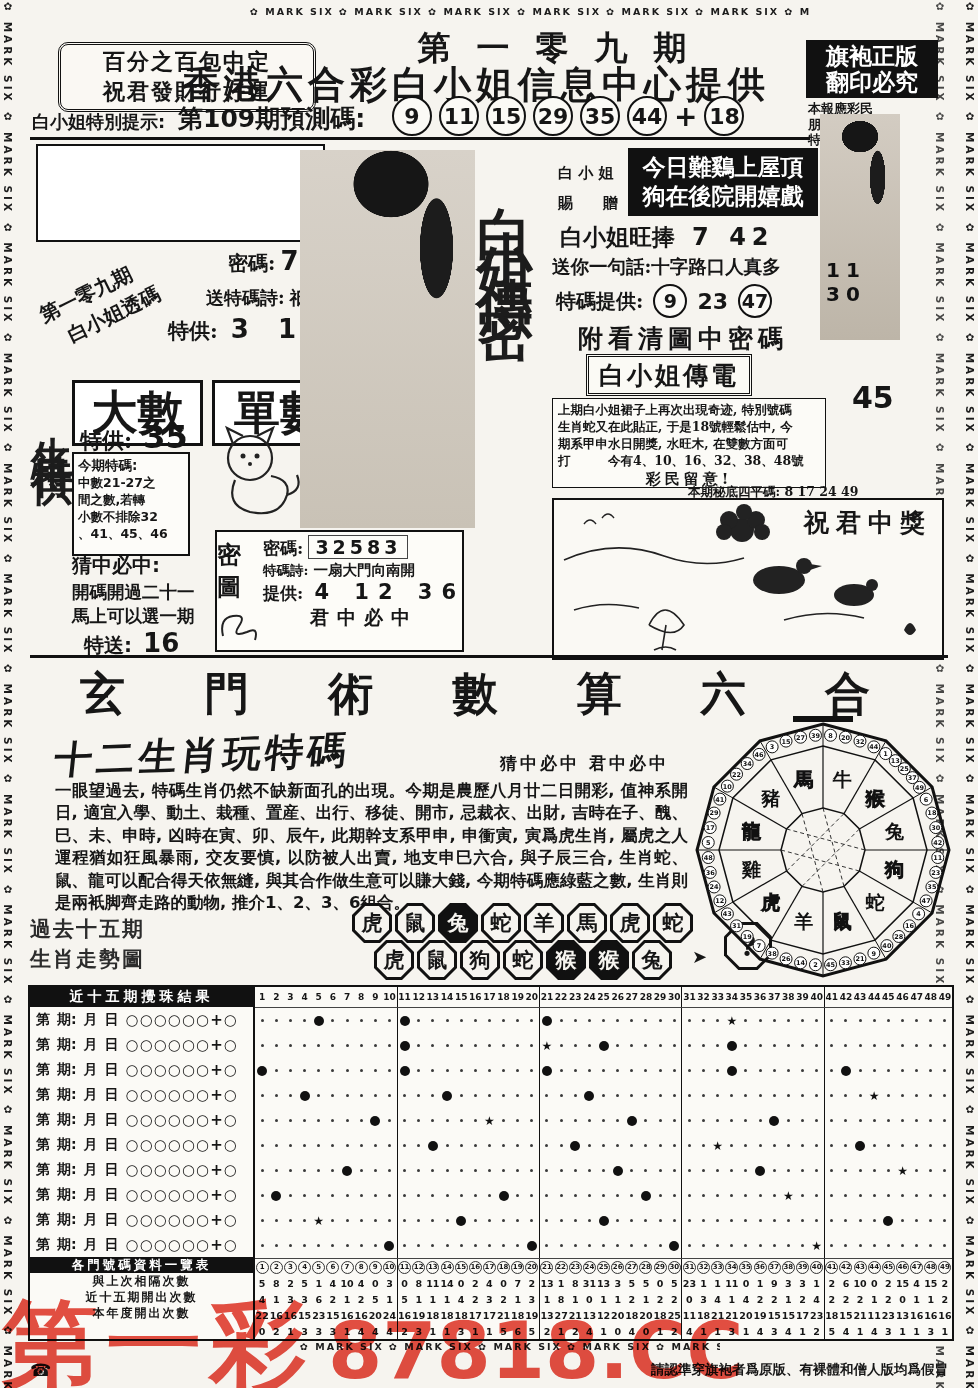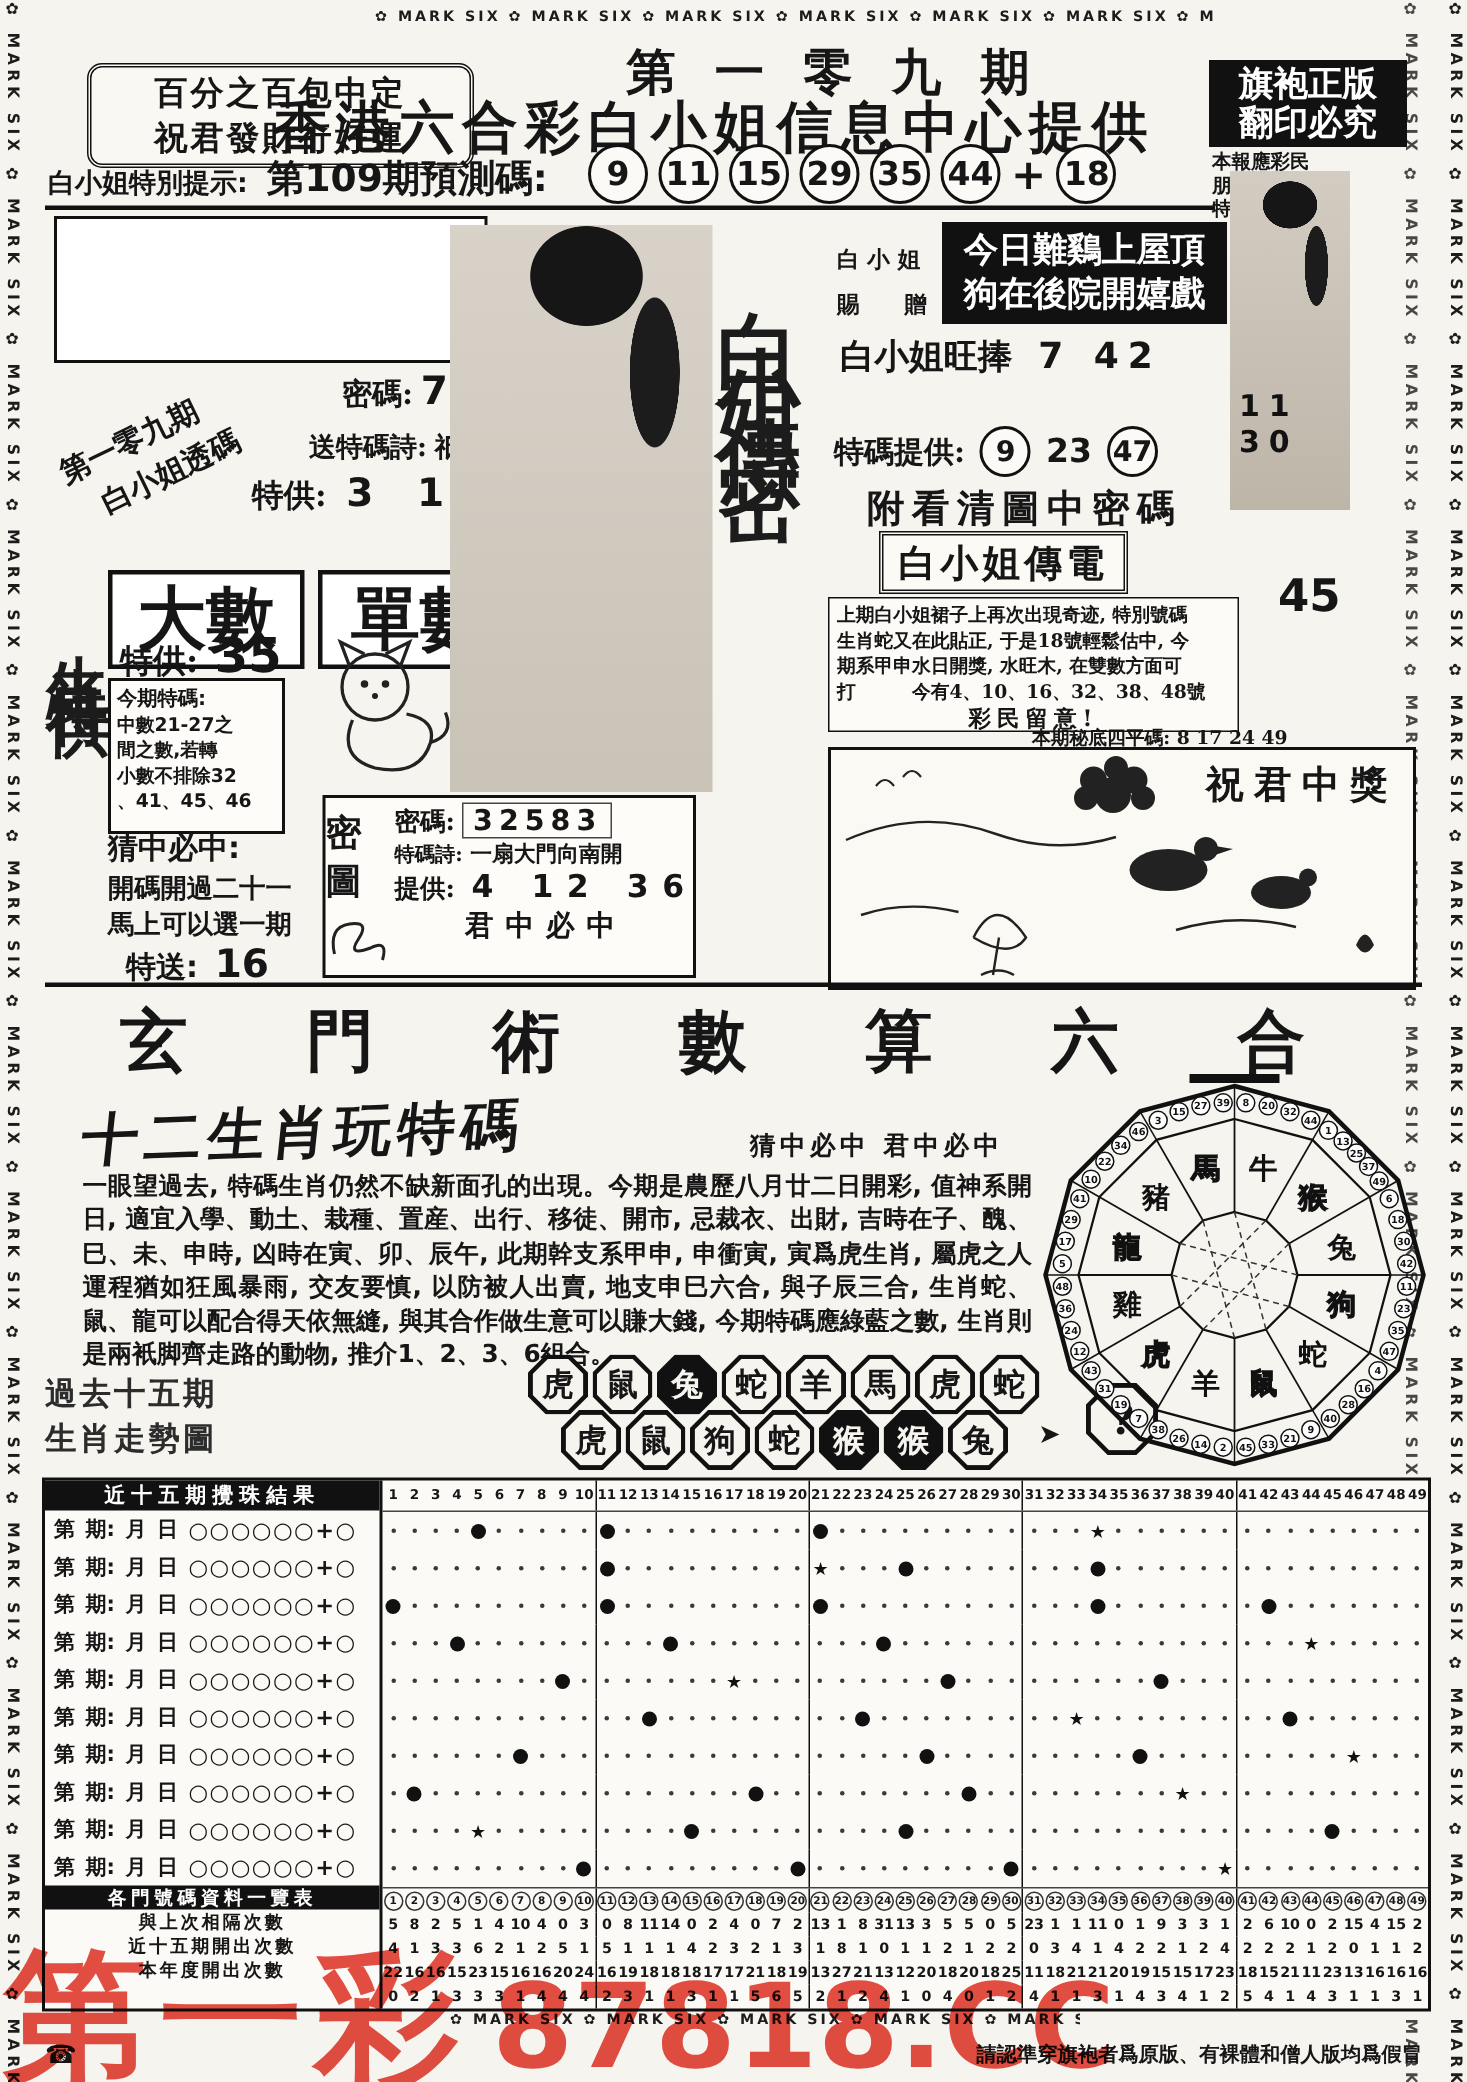--- a/index.html
+++ b/index.html
@@ -143,21 +143,21 @@
                   linear-gradient(#d8d2c9,#c9c2b6);"></div>
   <div class="abs serif b vstrip" style="left:468px;top:162px;height:490px;font-size:56px;letter-spacing:24px;">白小姐傳密</div>
 
   <div class="abs" style="left:215px;top:530px;width:245px;height:118px;border:2.5px solid #111;background:#fdfcf8;display:flex;">
     <div style="width:68px;display:flex;flex-direction:column;align-items:center;justify-content:space-around;padding:4px 0;">
       <div class="serif b" style="font-size:24px;letter-spacing:4px;">密圖</div>
       <svg width="44" height="36" viewBox="0 0 44 36">
         <path d="M6 28 Q2 10 16 8 Q30 6 22 18 Q14 30 30 24 Q42 18 38 32" fill="none" stroke="#222" stroke-width="2"></path>
       </svg>
     </div>
-    <div style="flex:1;padding:20px 2px;display:flex;flex-direction:column;justify-content:flex-end;">
+    <div style="flex:1;padding:4px 2px;display:flex;flex-direction:column;justify-content:flex-start;">
       <div style="white-space:nowrap;">
         <span class="serif b" style="font-size:17px;">密碼:</span>
         <span class="b" style="font-size:19px;border:1px solid #444;padding:0 6px;letter-spacing:4px;">32583</span>
       </div>
       <div style="white-space:nowrap;">
         <span class="serif b" style="font-size:13.5px;">特碼詩:</span>
         <span class="serif b" style="font-size:14.5px;">一扇大門向南開</span>
       </div>
       <div style="white-space:nowrap;">
         <span class="serif b" style="font-size:17px;">提供:</span>
@@ -172,20 +172,21 @@
     <div>賜　　贈</div>
   </div>
   <div class="abs blackbar" style="left:628px;top:148px;width:186px;height:64px;flex-direction:column;border:2px solid #111;">
     <div class="b" style="font-size:23px;line-height:1.25;">今日難鷄上屋頂</div>
     <div class="b" style="font-size:23px;line-height:1.25;">狗在後院開嬉戲</div>
   </div>
   <div class="abs" style="left:560px;top:222px;white-space:nowrap;">
     <span class="serif b" style="font-size:23px;">白小姐旺捧</span>
     <span class="b" style="font-size:24px;padding-left:12px;letter-spacing:6px;">7  42</span>
   </div>
+  <div class="abs serif b" style="left:552px;top:254px;font-size:18.5px;">送你一句話:十字路口人真多</div>
   <div class="abs" style="left:556px;top:284px;display:flex;align-items:center;gap:10px;">
     <span class="serif b" style="font-size:20px;">特碼提供:</span>
     <span id="tema-nums" style="display:inline-flex;align-items:center;gap:10px;">
         <span class="circle-num" style="width: 30px; height: 30px; font-size: 19px;">9</span>
         <span class="b" style="font-size: 22px;">23</span>
         <span class="circle-num" style="width: 30px; height: 30px; font-size: 19px;">47</span>
       </span>
   </div>
   <div class="abs serif b" style="left:578px;top:322px;font-size:25px;letter-spacing:5px;">附看清圖中密碼</div>
   <div class="abs serif b" style="left:586px;top:354px;width:160px;height:36px;border:3px double #111;display:flex;

